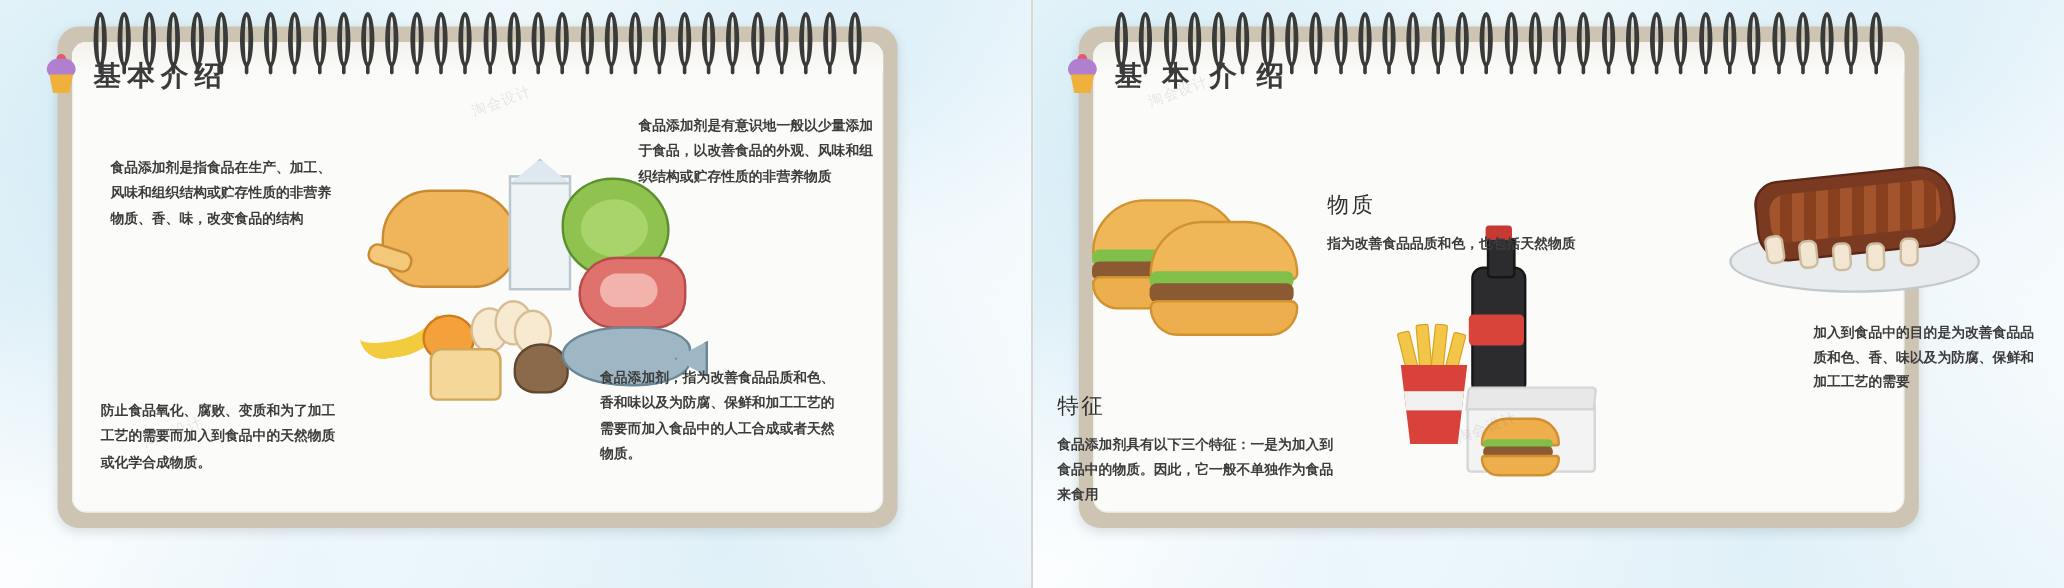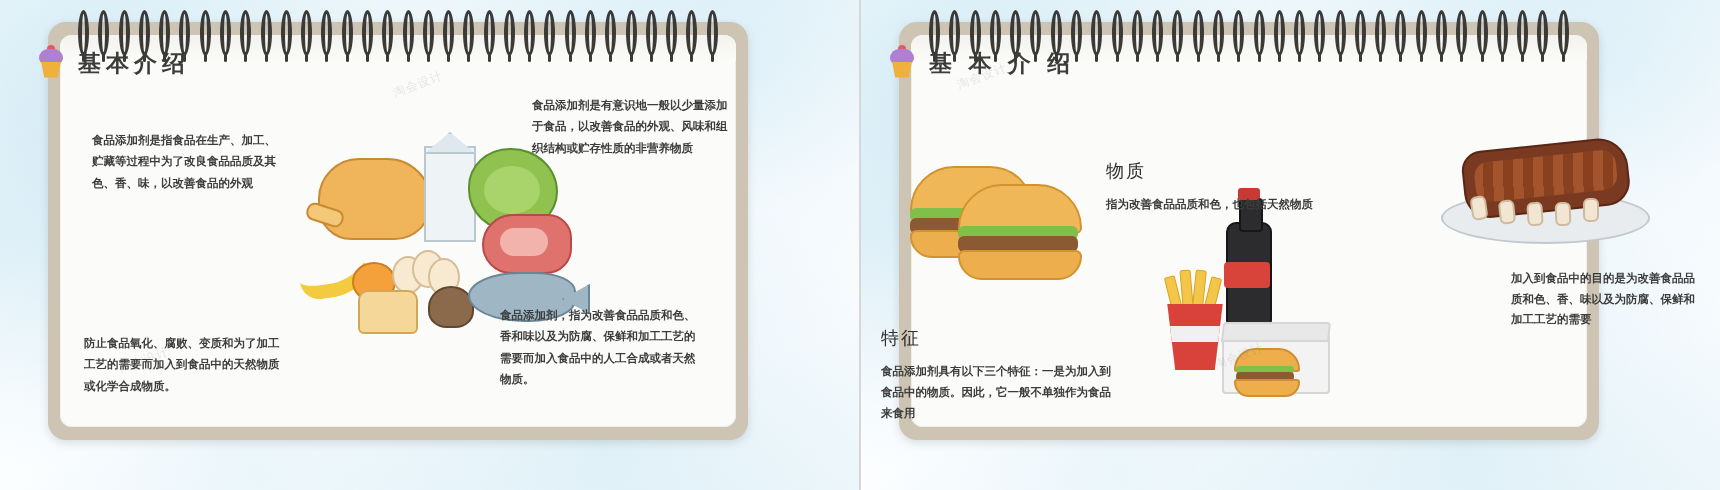--- a/index.html
+++ b/index.html
@@ -281,21 +281,21 @@
 
     <div class="slide-header">
       <div class="cupcake">
         <span class="cherry"></span>
           <span class="top"></span>
           <span class="base"></span>
       </div>
       <div class="slide-title">基本介绍</div>
     </div>
 
-    <div class="tbox s1-t1">食品添加剂是指食品在生产、加工、贮藏等过程中为了改良食品品质及其色、香、味，以改善食品的外观</div>
+    <div class="tbox s1-t1">食品添加剂是指食品在生产、加工、风味和组织结构或贮存性质的非营养物质、香、味，改变食品的结构</div>
     <div class="tbox s1-t2">食品添加剂是有意识地一般以少量添加于食品，以改善食品的外观、风味和组织结构或贮存性质的非营养物质</div>
     <div class="tbox s1-t3">防止食品氧化、腐败、变质和为了加工工艺的需要而加入到食品中的天然物质或化学合成物质。</div>
     <div class="tbox s1-t4">食品添加剂，指为改善食品品质和色、香和味以及为防腐、保鲜和加工工艺的需要而加入食品中的人工合成或者天然物质。</div>
 
     <div class="art pile">
       <span class="chicken"></span>
       <span class="milk"></span>
       <span class="cabbage"></span>
       <span class="steak"></span>
       <span class="banana"></span>

